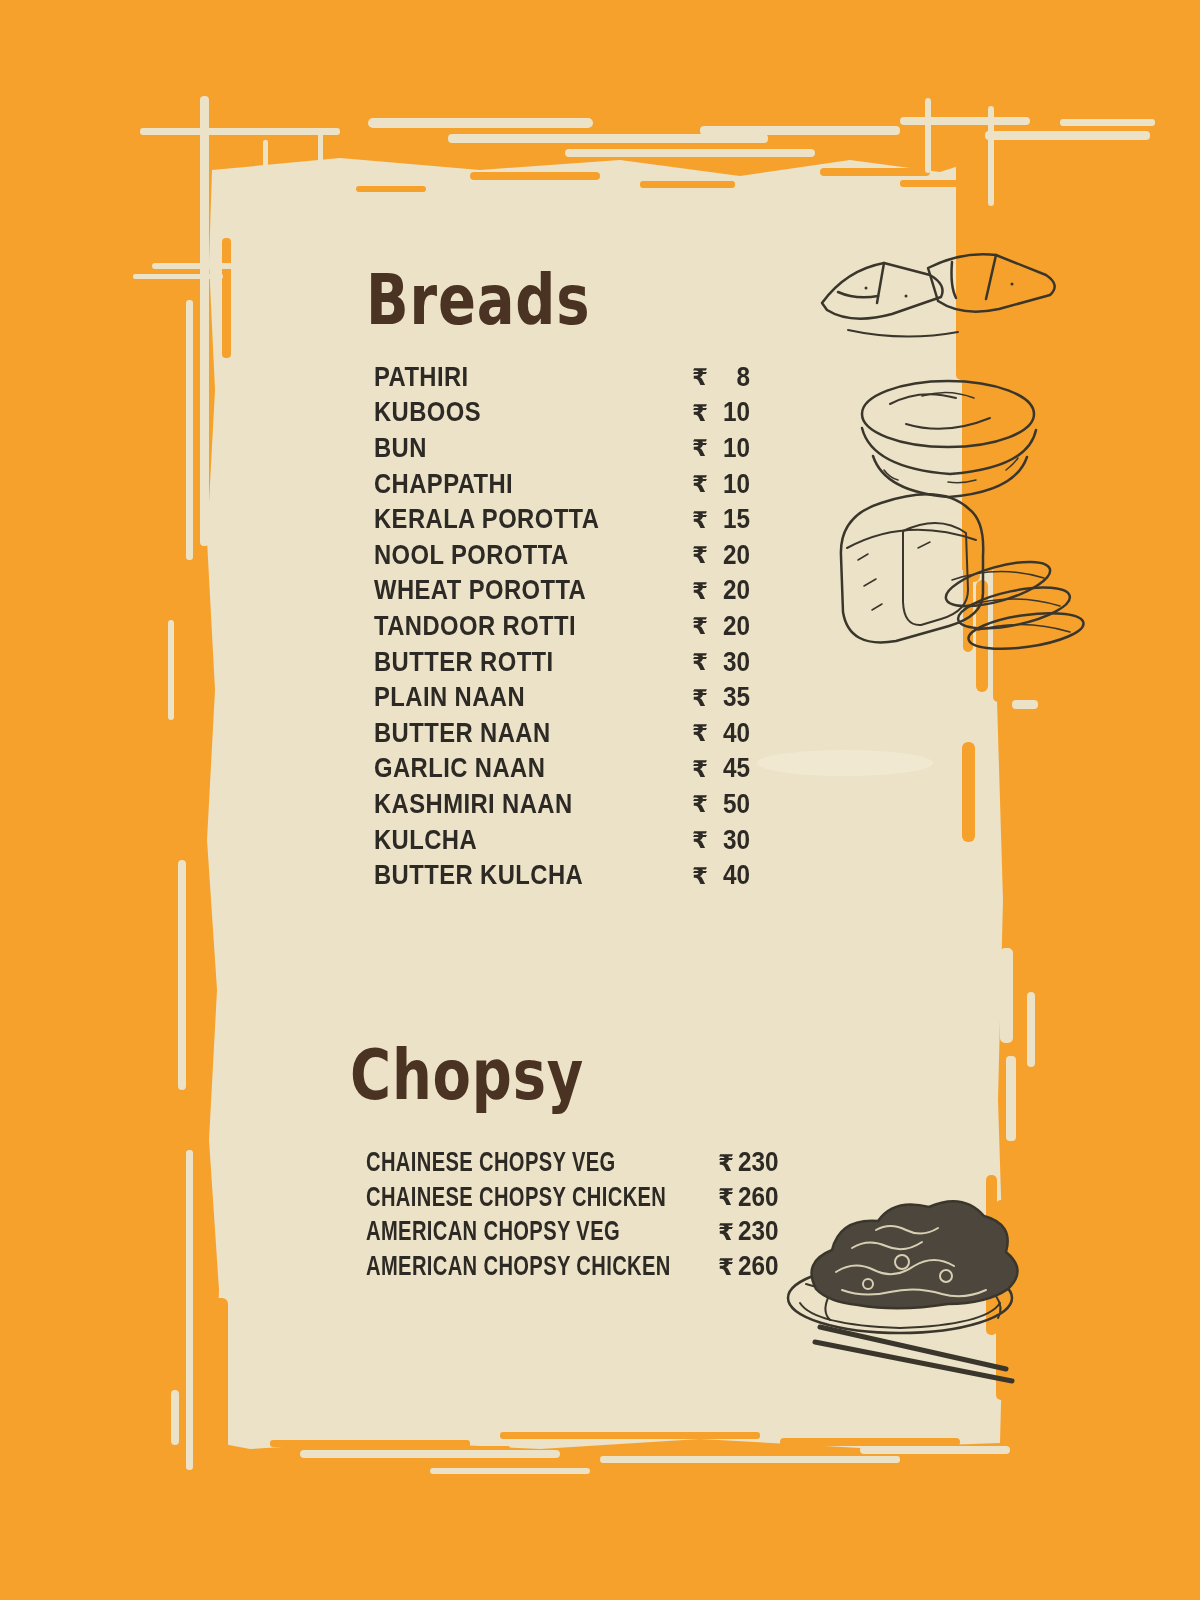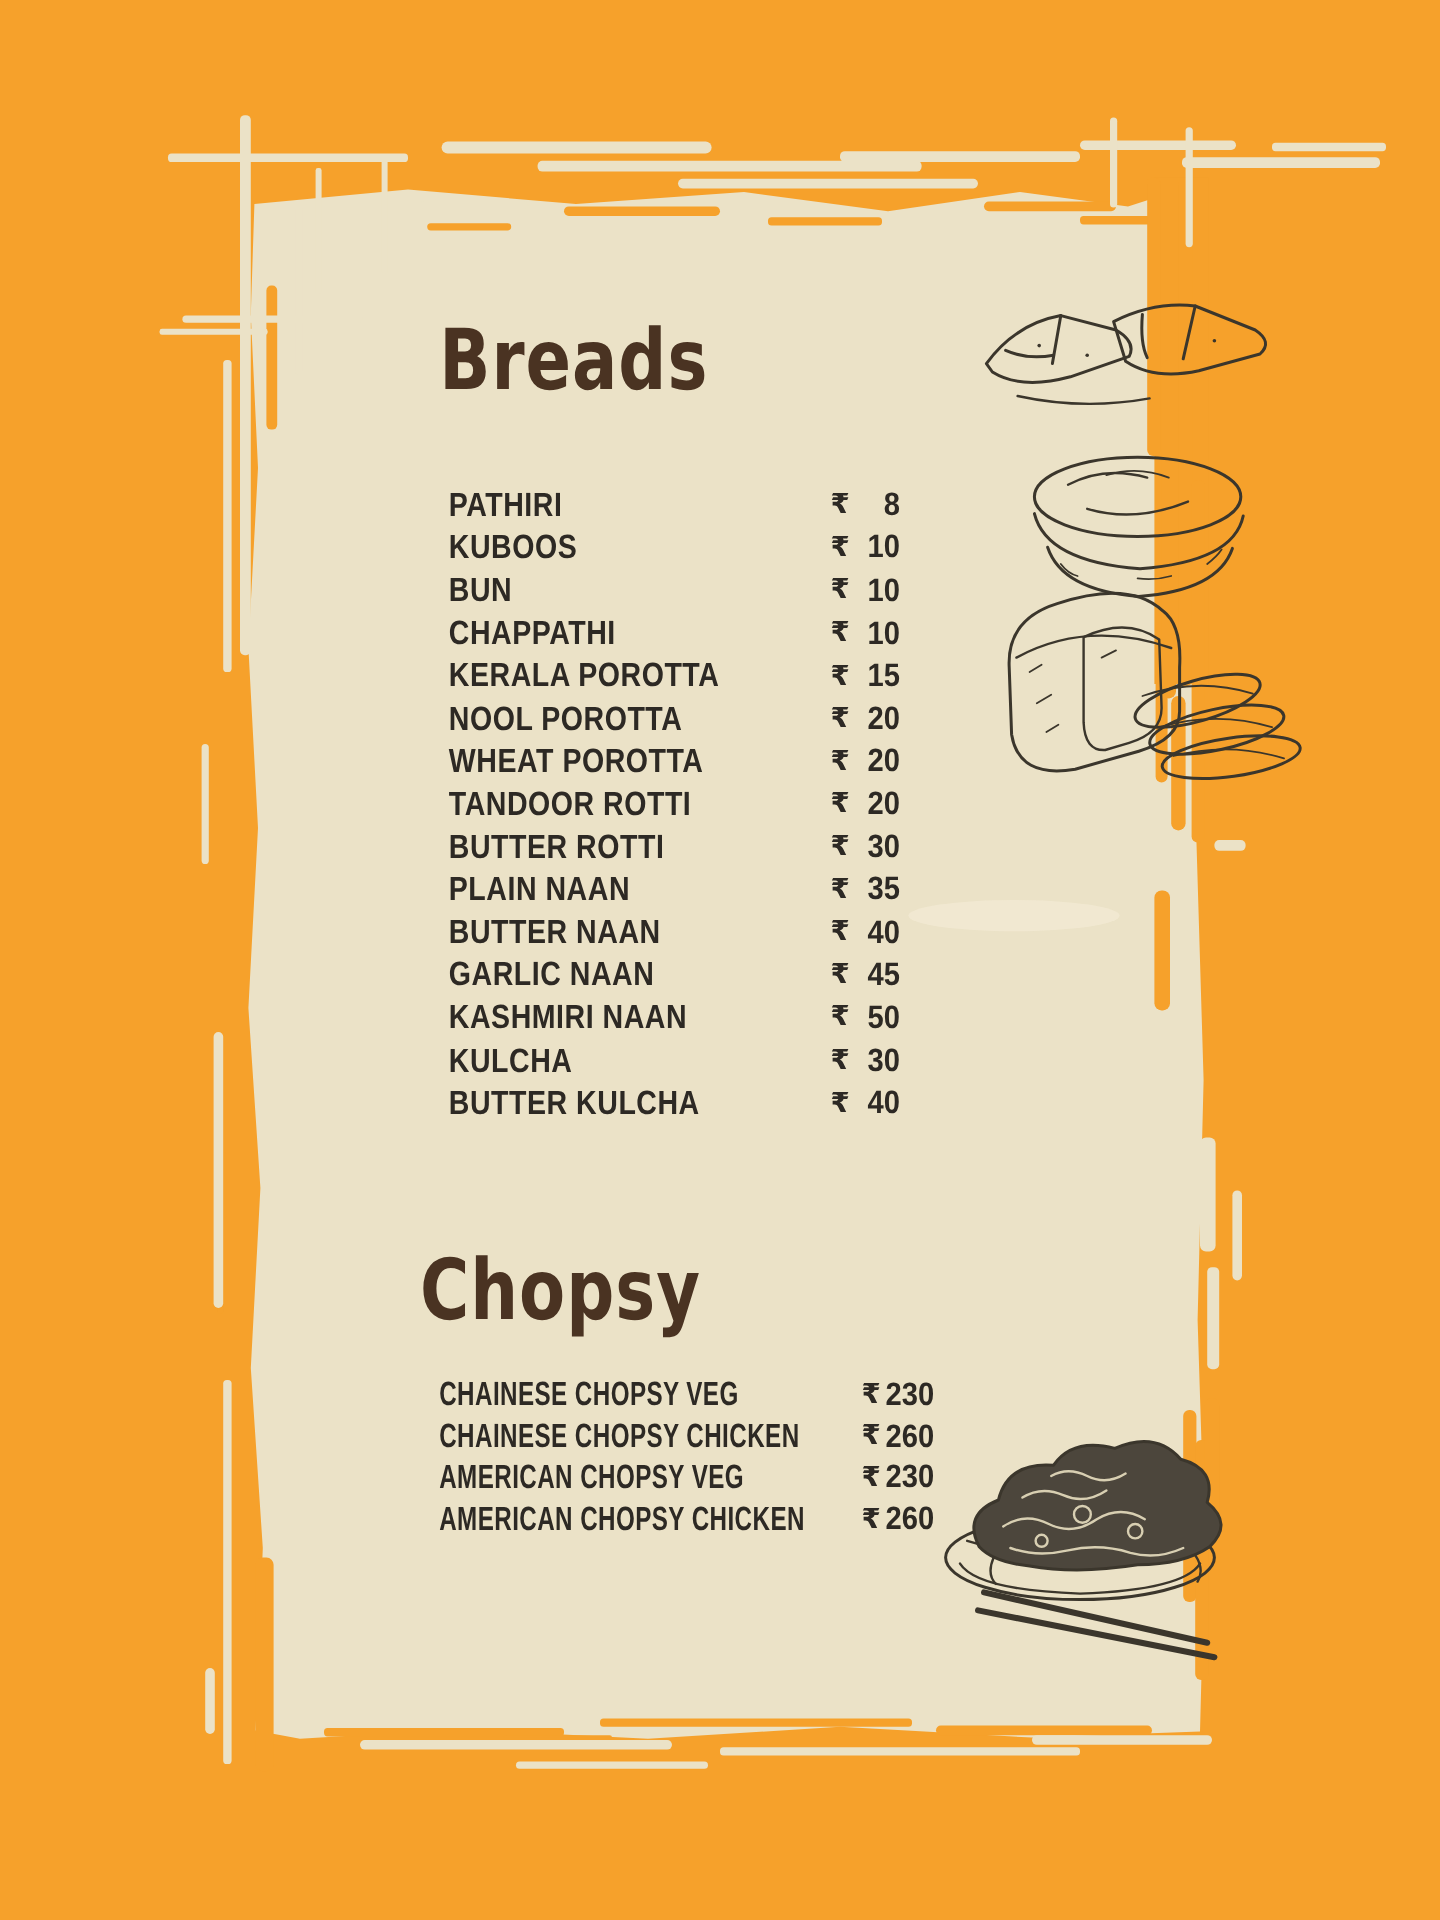--- a/index.html
+++ b/index.html
@@ -15,21 +15,21 @@
     position:absolute;margin:0;
     font-family:"DejaVu Sans",sans-serif;
     font-weight:bold;font-size:70px;line-height:70px;
     color:#4A3322;letter-spacing:1px;white-space:nowrap;
     transform:scaleX(0.8);transform-origin:left top;
   }
   .breads-title{left:366px;top:265px;}
   .chopsy-title{left:350px;top:1040px;}
 
   .menu-list{position:absolute;}
-  #breads-list{left:374px;top:359px;width:400px;margin-top:44px;}
+  #breads-list{left:374px;top:359px;width:400px;}
   #chopsy-list{left:366px;top:1145px;width:440px;text-align:right;}
 
   .row{position:relative;height:35.6px;}
   #chopsy-list .row{height:34.6px;}
 
   .name{
     position:absolute;left:0;top:50%;
     transform:translateY(-50%) scaleX(0.85);transform-origin:left center;
     font-weight:bold;font-size:28px;color:#2D2924;
     letter-spacing:0.5px;white-space:nowrap;

